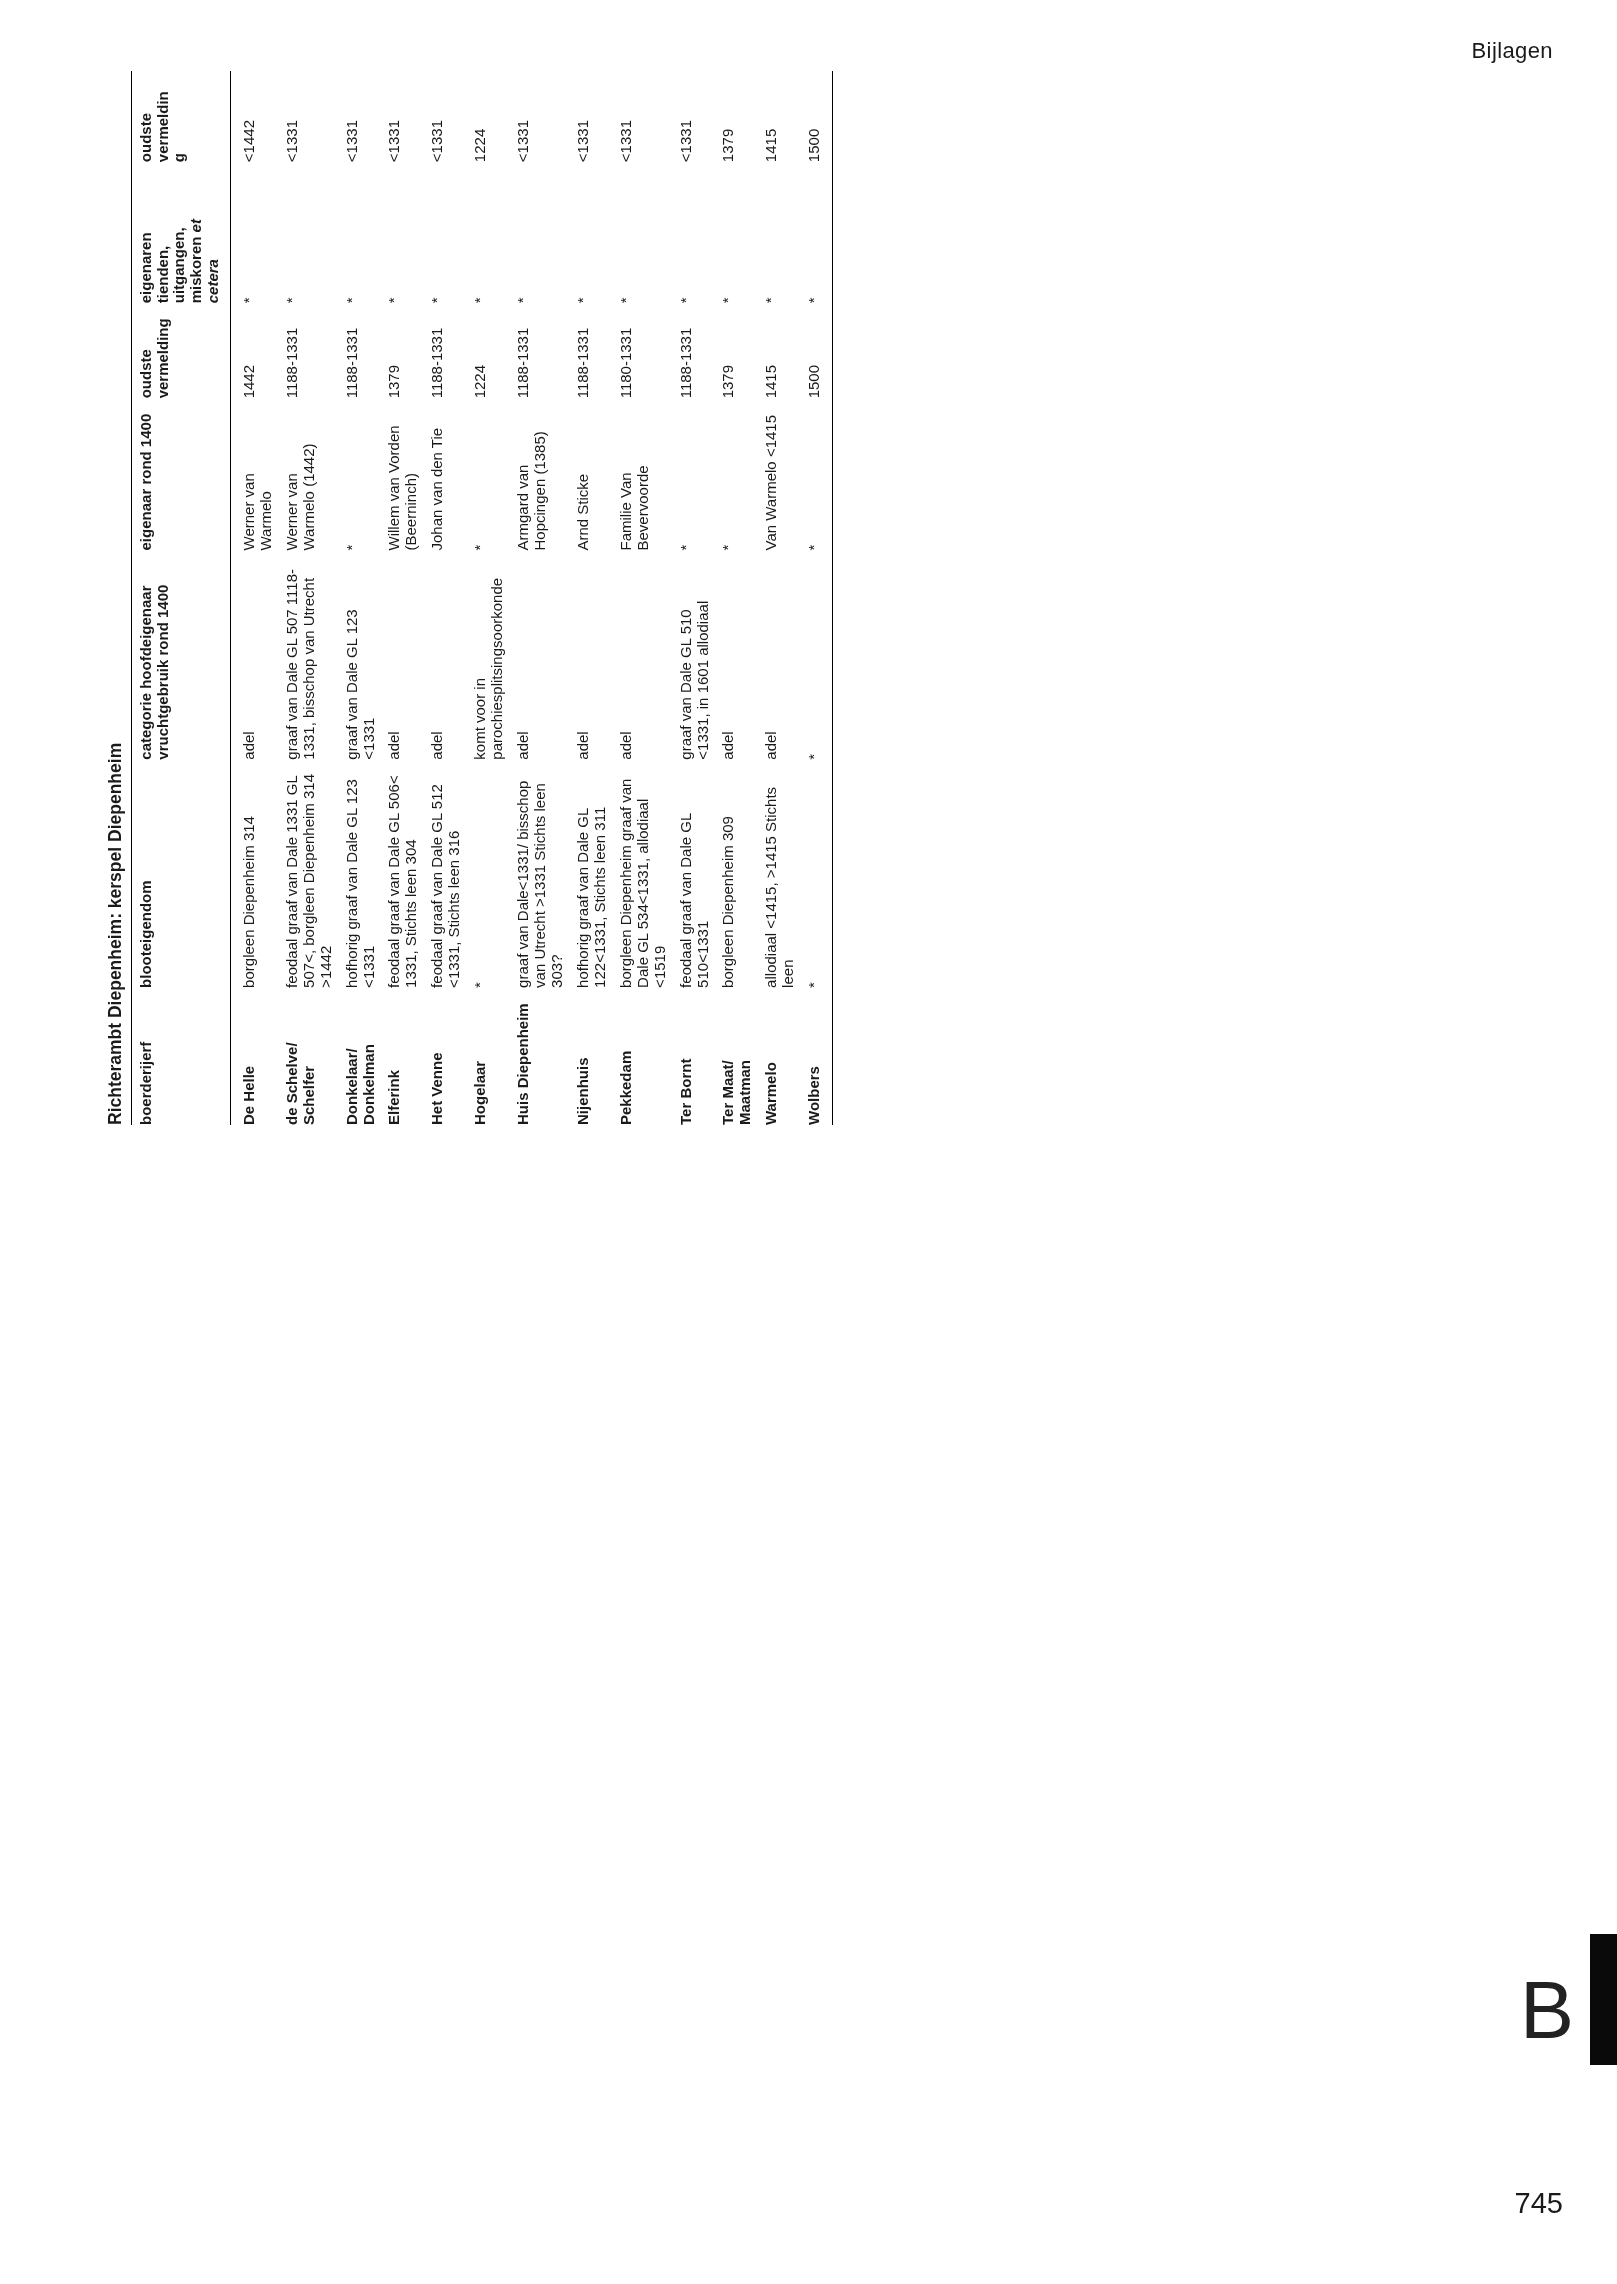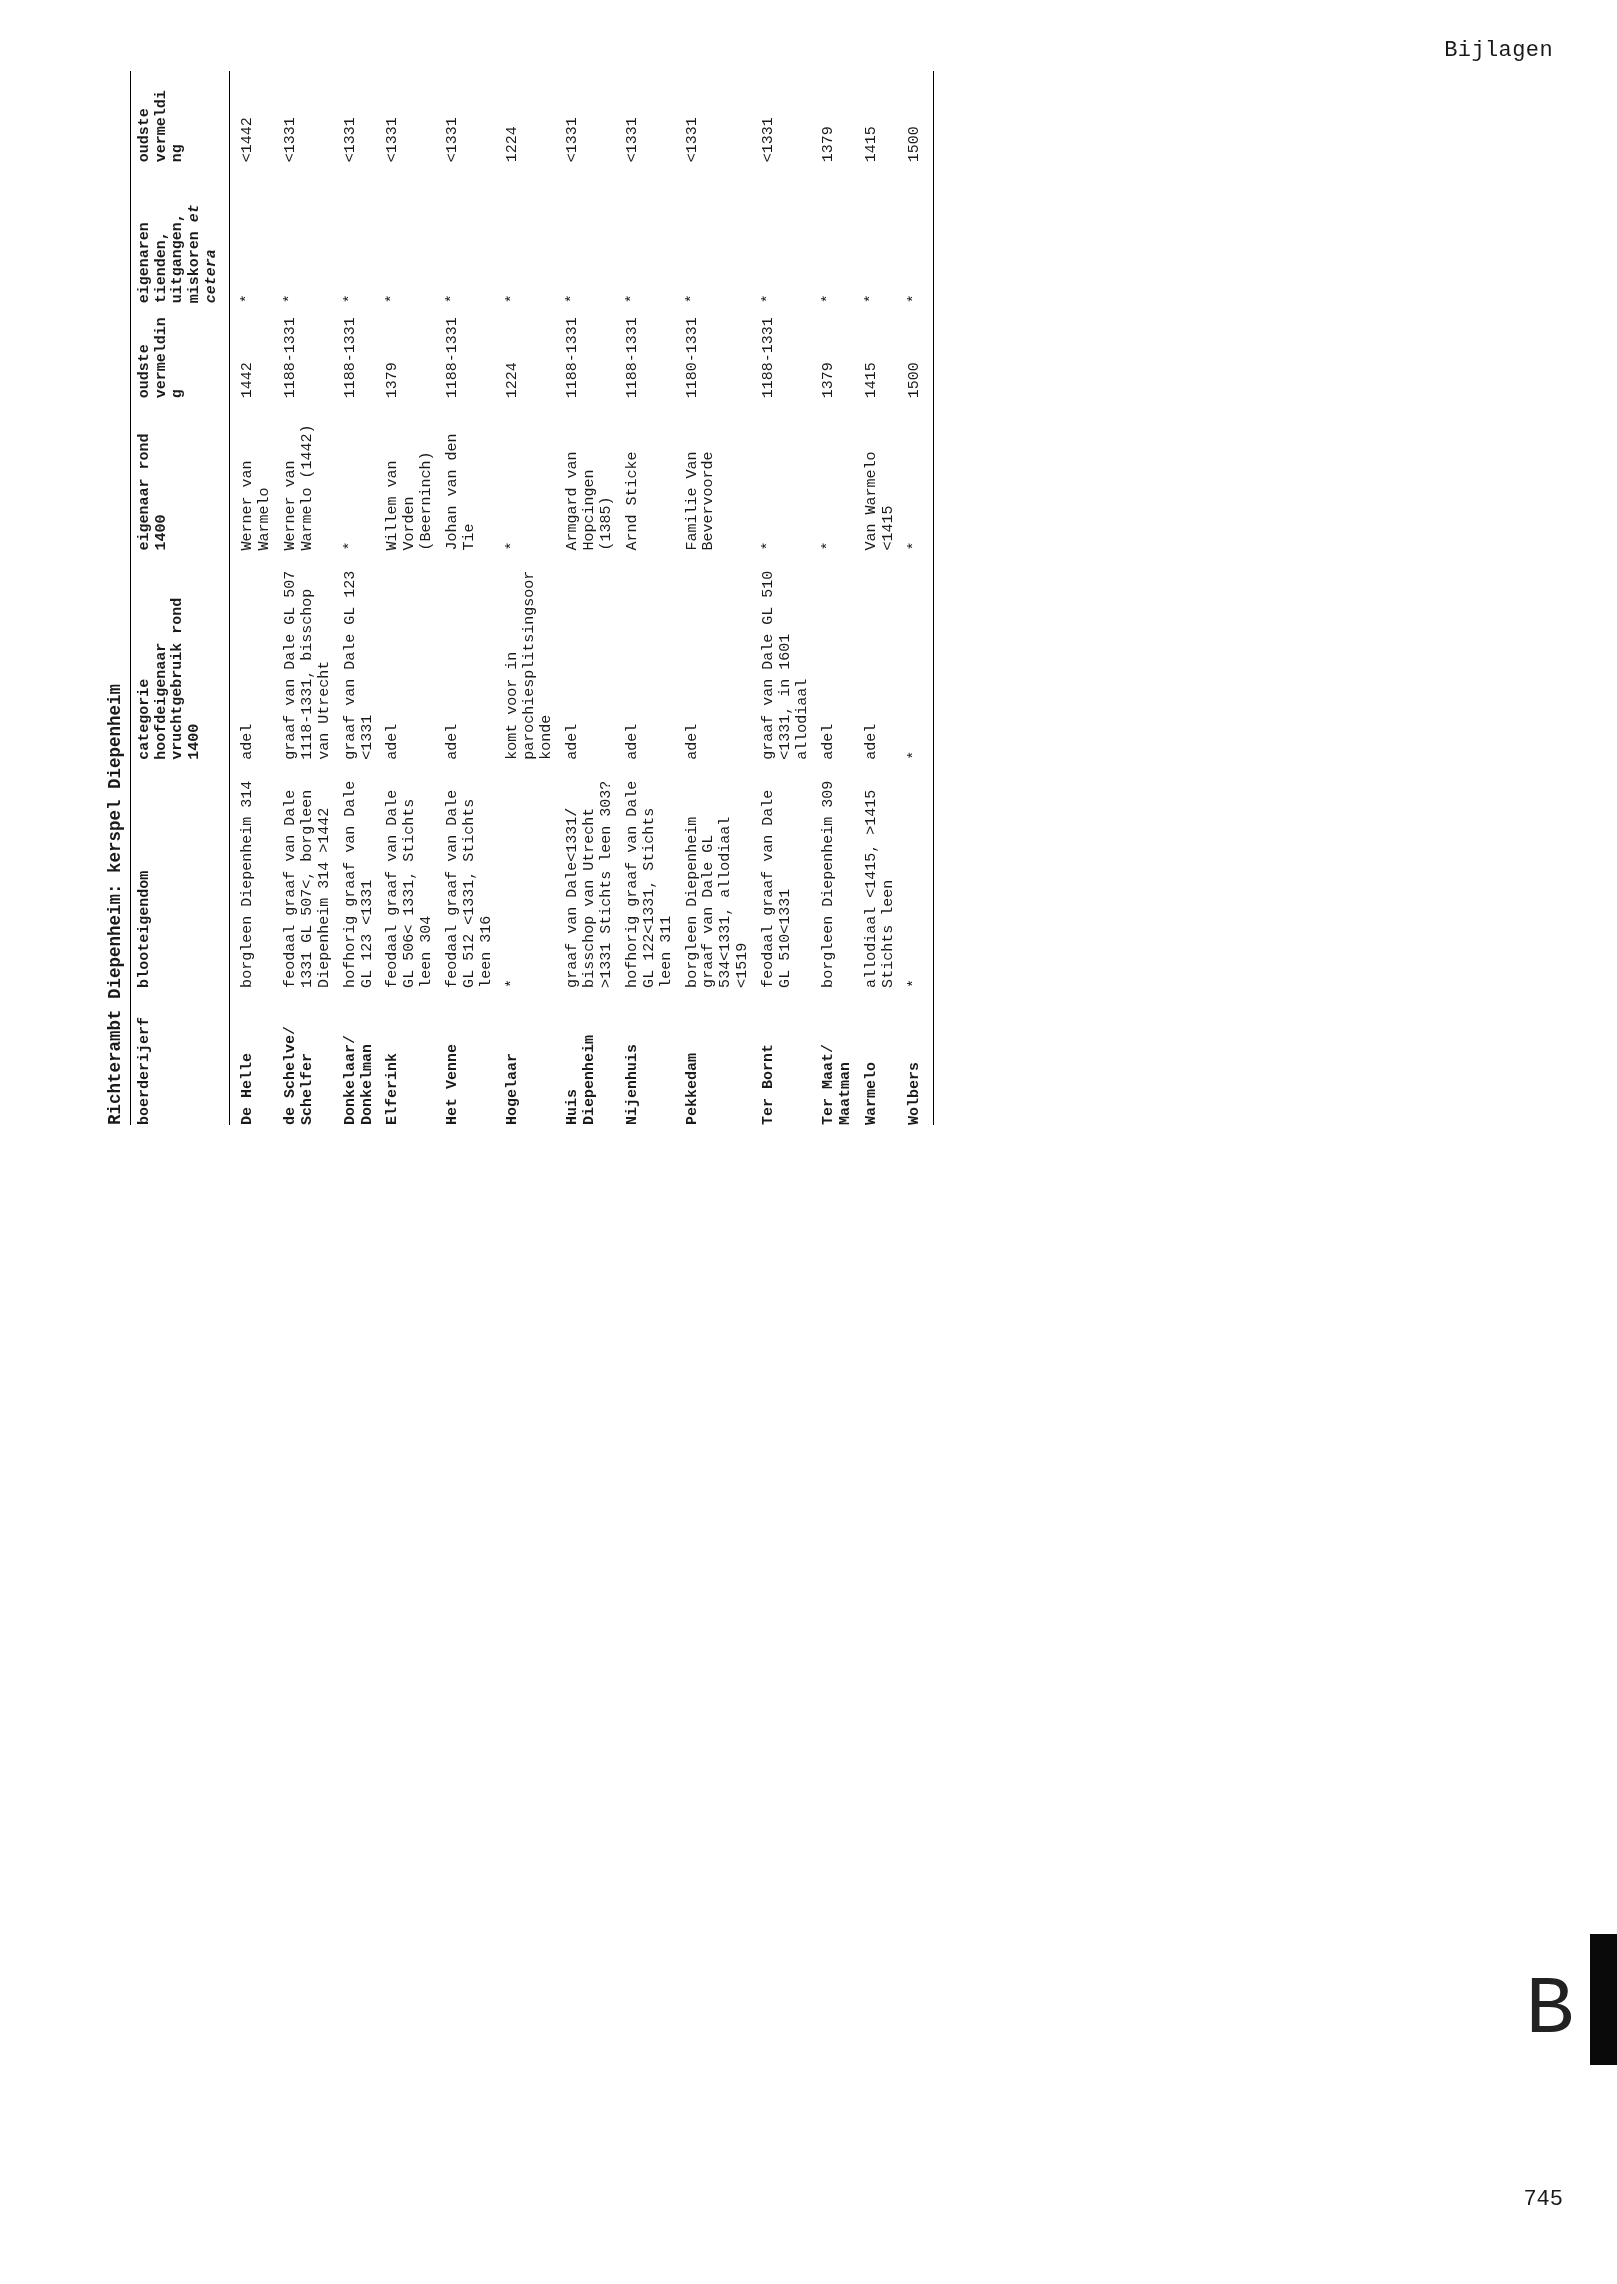--- a/index.html
+++ b/index.html
@@ -1,38 +1,38 @@
 <!DOCTYPE html>
 <html style="font-size:12px"><head>
 <meta charset="utf-8">
 <style>
   html, body { margin: 0; padding: 0; background: #e8e8e8; }
   #page {
     position: relative;
     width: 1618px;
     height: 2284px;
     background: #ffffff;
-    font-family: Liberation Mono, monospace;
+    font-family: Liberation Sans, sans-serif;
     color: #1a1a1a;
     overflow: hidden;
   }
 
   .running-header {
     position: absolute;
     top: 38px;
     right: 65px;
     font-size: 22px;
     letter-spacing: 0.4px;
   }
 
   .page-number {
     position: absolute;
     top: 2187px;
     right: 55px;
-    font-size: 22px;
+    font-size: 29px;
   }
 
   .section-letter {
     position: absolute;
     top: 1970px;
     right: 44px;
     font-size: 81px;
     line-height: 1;
     font-weight: 400;
     color: #222;

